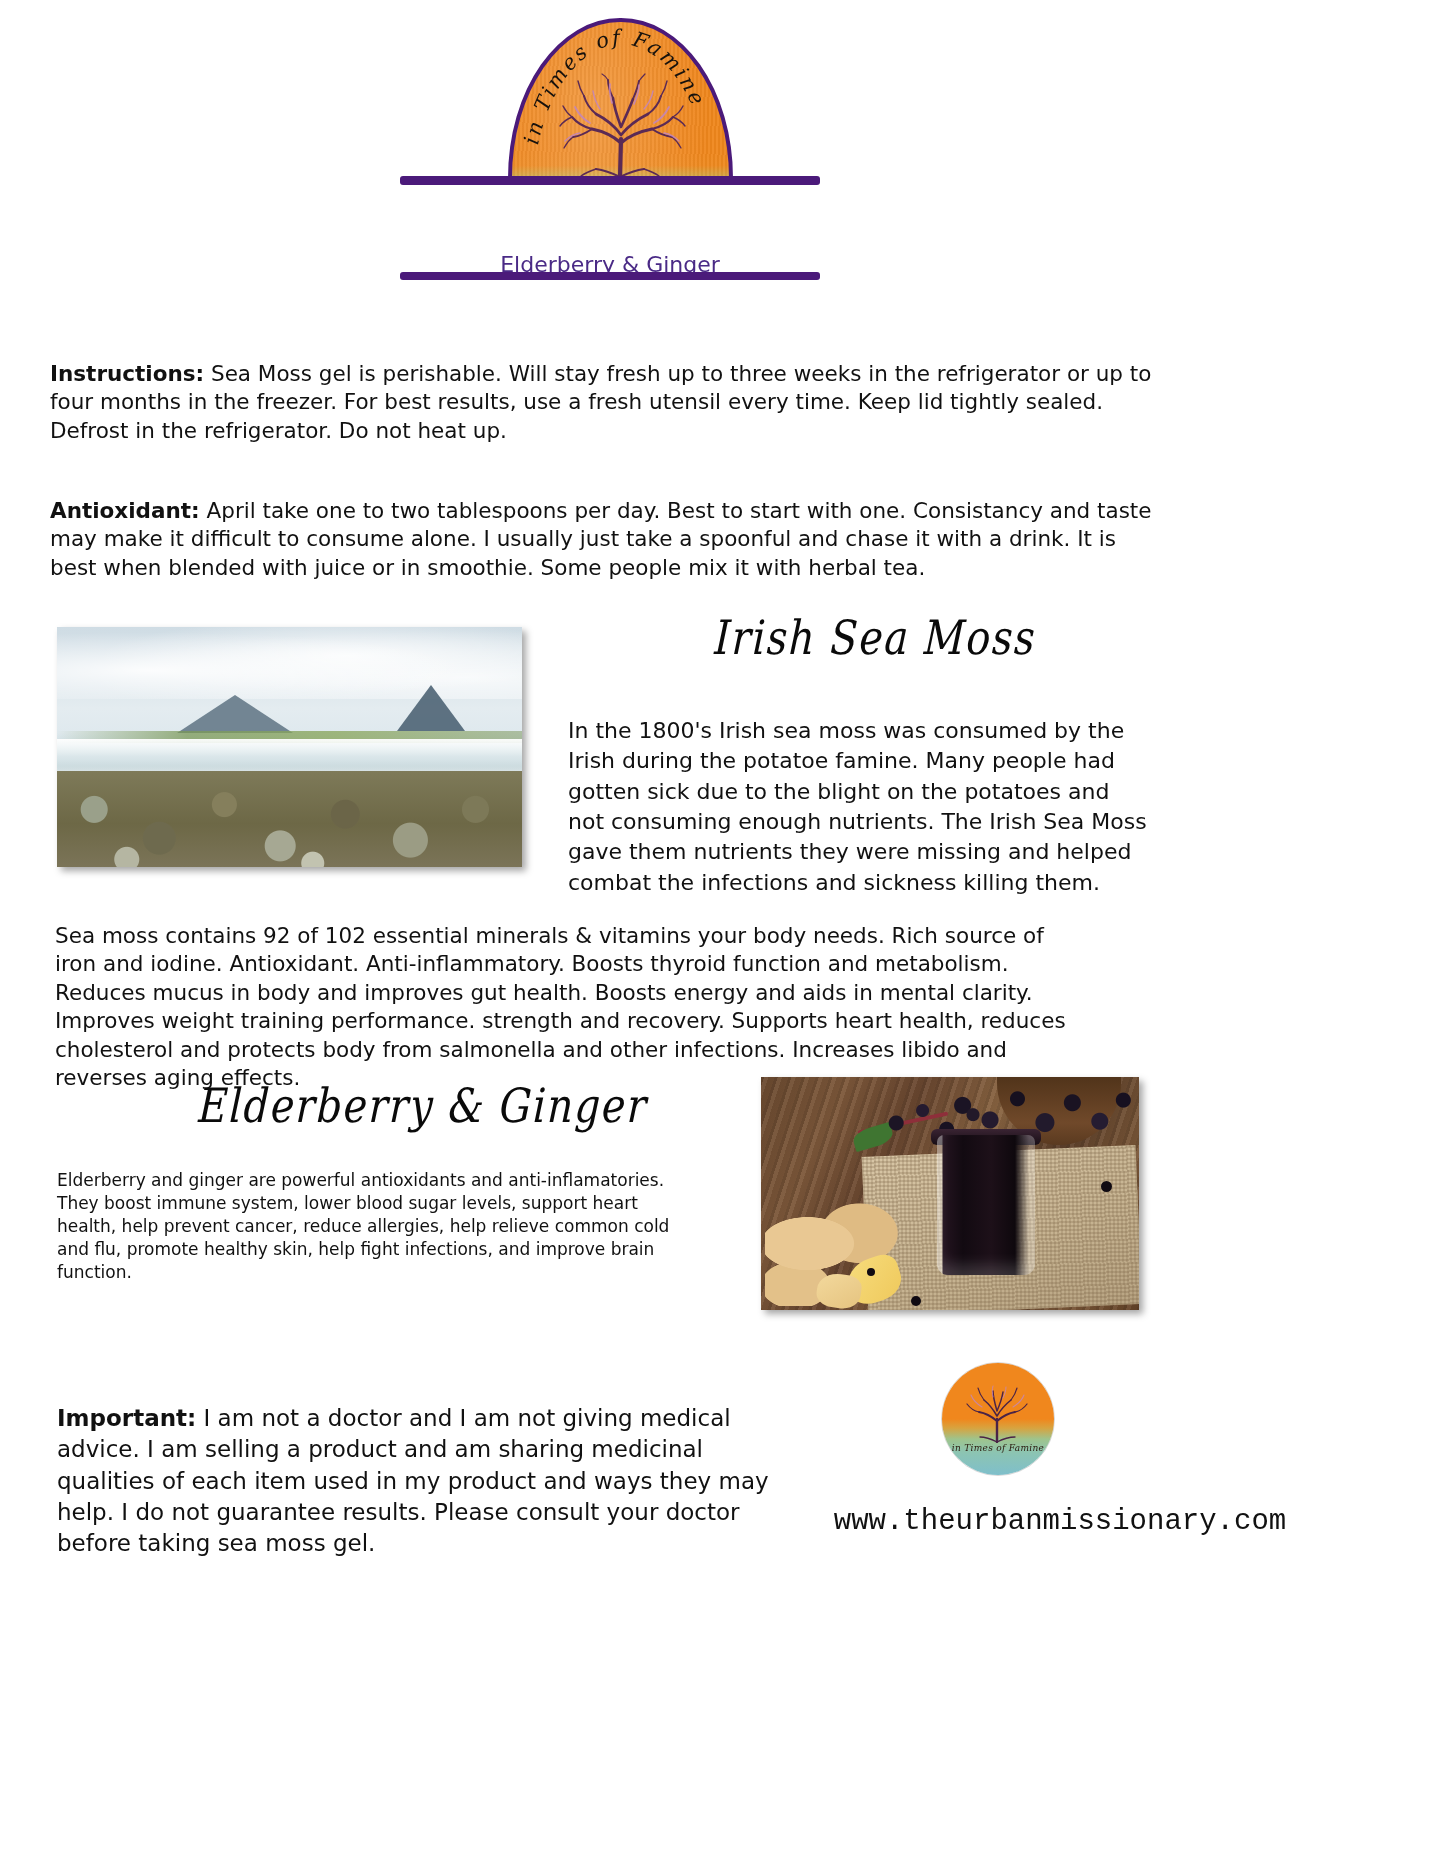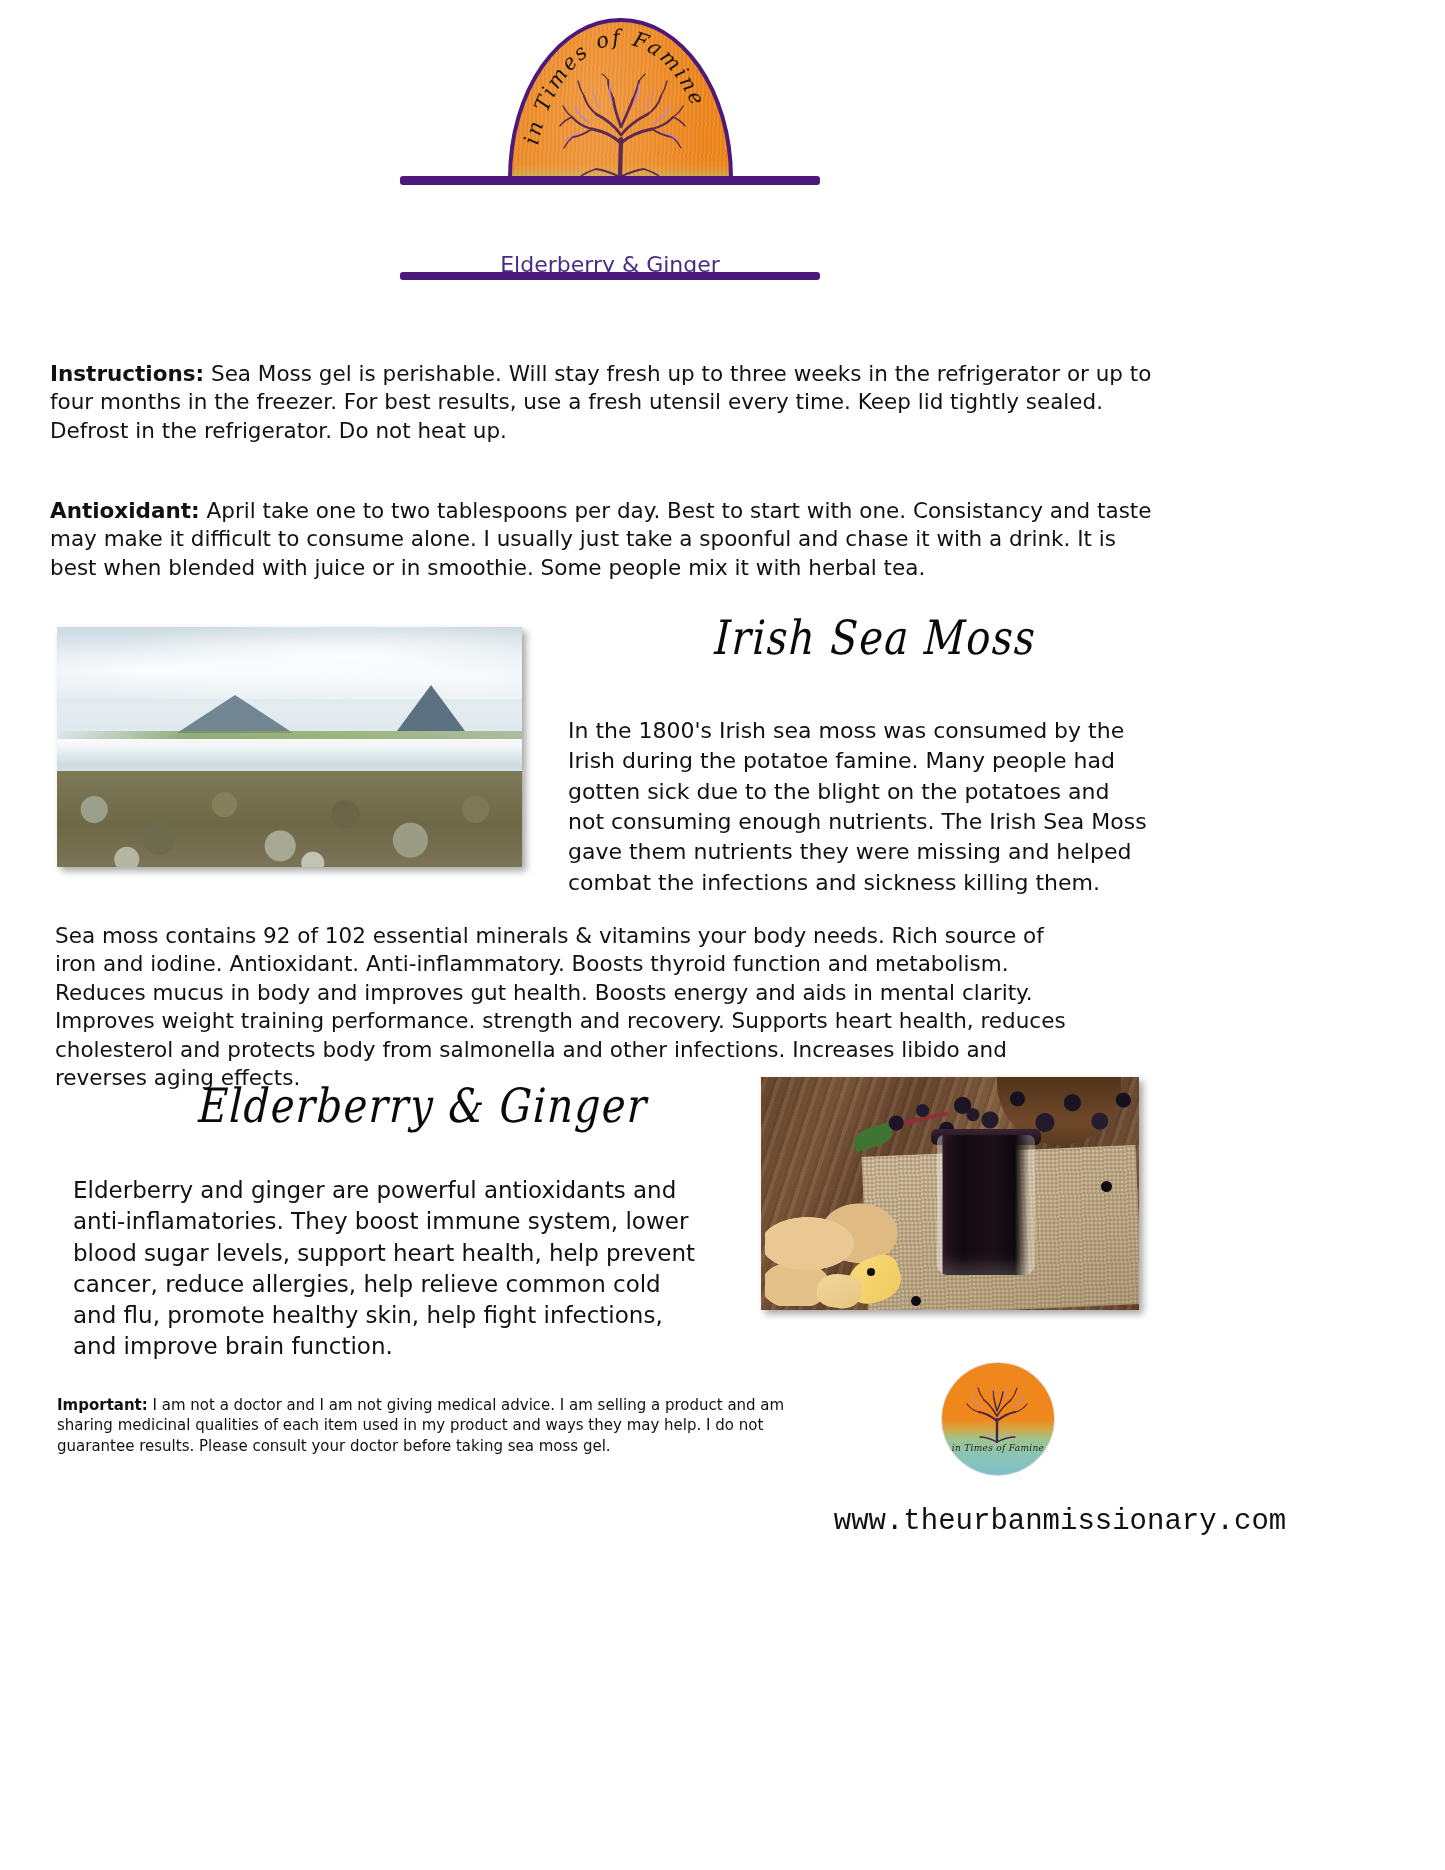--- a/index.html
+++ b/index.html
@@ -379,31 +379,30 @@
     background: #100a12;
   }
   #elderberry-photo .lb1 { left: 150px; bottom: 4px; width: 10px; height: 10px; }
   #elderberry-photo .lb2 { left: 340px; top: 104px; width: 11px; height: 11px; }
   #elderberry-photo .lb3 { left: 106px; bottom: 34px; width: 8px; height: 8px; }
 
   #elderberry-text {
     left: 57px;
     top: 1152px;
     width: 630px;
-    font-size: 23px;
+    font-size: 17px;
     line-height: 1.36;
-    margin-left: 16px;
   }
 
   
   #important-text {
     left: 57px;
     top: 1380px;
     width: 730px;
-    font-size: 15px;
+    font-size: 23px;
     line-height: 1.36;
   }
 
   #footer-logo {
     position: absolute;
     left: 941px;
     top: 1362px;
     width: 112px;
     height: 112px;
     border-radius: 50%;

